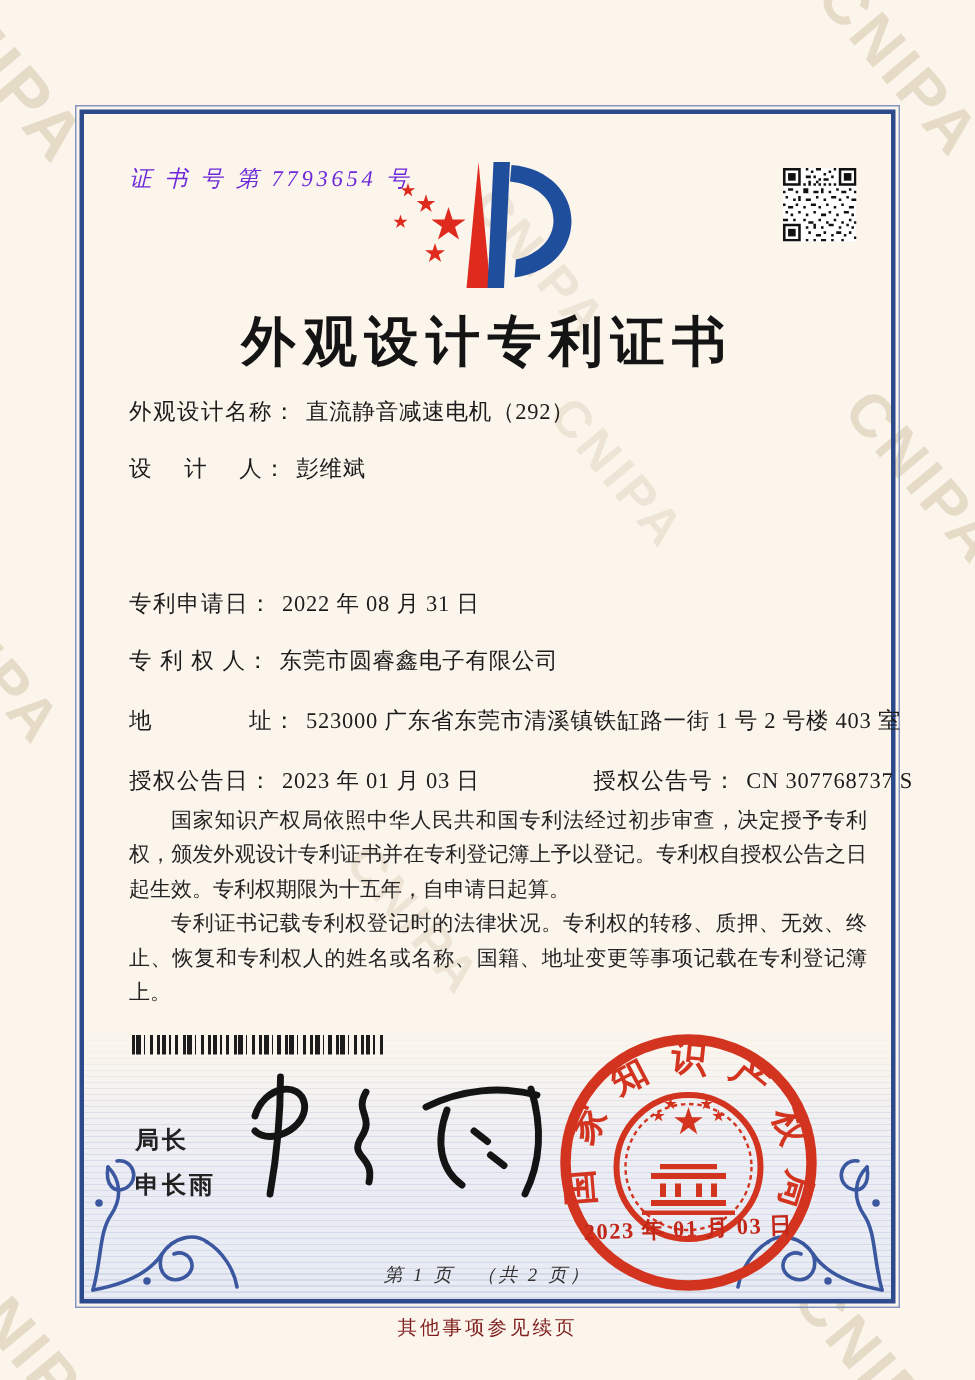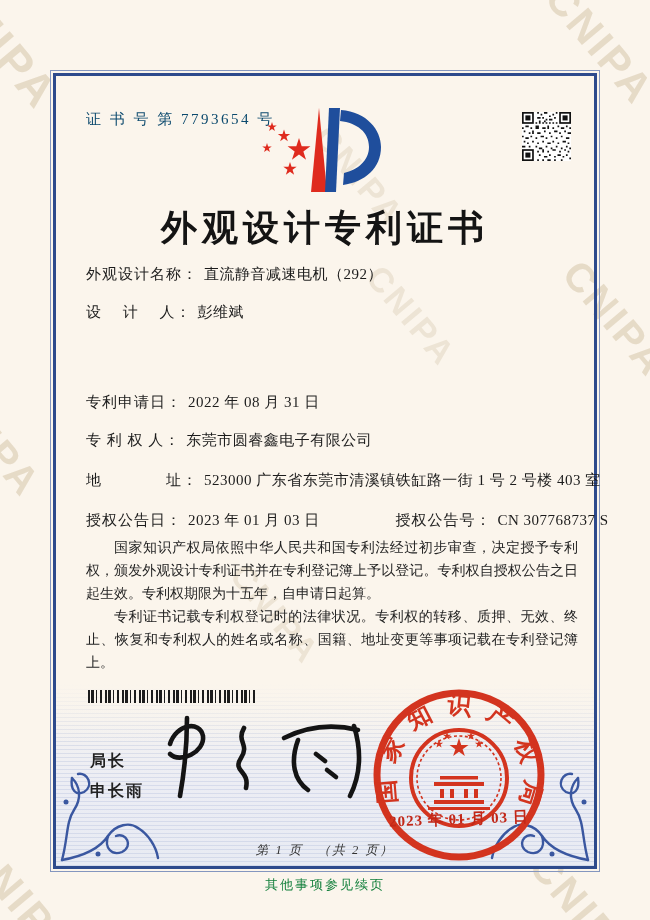--- a/index.html
+++ b/index.html
@@ -18,21 +18,21 @@
   .wm.inner{color:rgba(205,188,158,0.30);}
   .frame{
     position:absolute;left:50px;top:70px;width:550px;height:802px;
     border:1px solid #8496bf;padding:2px;box-sizing:border-box;z-index:2;
   }
   .frame-inner{
     position:relative;width:100%;height:100%;box-sizing:border-box;
     border:3px solid #2d4a8c;
   }
   .cert-number{
-    position:absolute;left:30px;top:34px;font-size:15px;letter-spacing:2.5px;color:#0c4a6e;
+    position:absolute;left:30px;top:34px;font-size:15px;letter-spacing:2.5px;color:#6d28d9;font-style:italic;
   }
   .qr{position:absolute;right:23px;top:36px;width:49px;height:49px;}
   .logo{position:absolute;left:50%;top:26px;transform:translateX(-50%);width:132px;height:94px;}
   .title{
     position:absolute;left:0;right:0;top:128px;text-align:center;
     font-size:36px;font-weight:bold;letter-spacing:5px;color:#141414;
   }
   .field{
     position:absolute;left:30px;right:26px;font-size:15px;color:#1c1c1c;white-space:nowrap;
   }
@@ -77,21 +77,21 @@
     position:absolute;left:0;right:0;top:124px;text-align:center;
     color:#c22718;font-weight:bold;font-size:15px;letter-spacing:1px;
     transform:rotate(-2deg);
   }
   .page-footer{
     position:absolute;left:0;right:0;top:766px;text-align:center;
     font-size:12.5px;letter-spacing:2px;color:#333;font-style:italic;
   }
   .cont-note{
     position:absolute;left:0;right:0;top:876px;text-align:center;z-index:3;
-    font-size:13px;letter-spacing:2px;color:#15803d;
+    font-size:13px;letter-spacing:2px;color:#7f1d1d;
   }
 </style>
 </head>
 <body>
 
 <div class="wm" style="left:-30px;top:-34px;font-size:46px;">CNIPA</div>
 <div class="wm" style="left:572px;top:-26px;font-size:42px;">CNIPA</div>
 <div class="wm" style="left:-38px;top:372px;font-size:40px;">CNIPA</div>
 <div class="wm" style="left:588px;top:252px;font-size:40px;">CNIPA</div>
 <div class="wm" style="left:-8px;top:830px;font-size:42px;">CNIPA</div>

